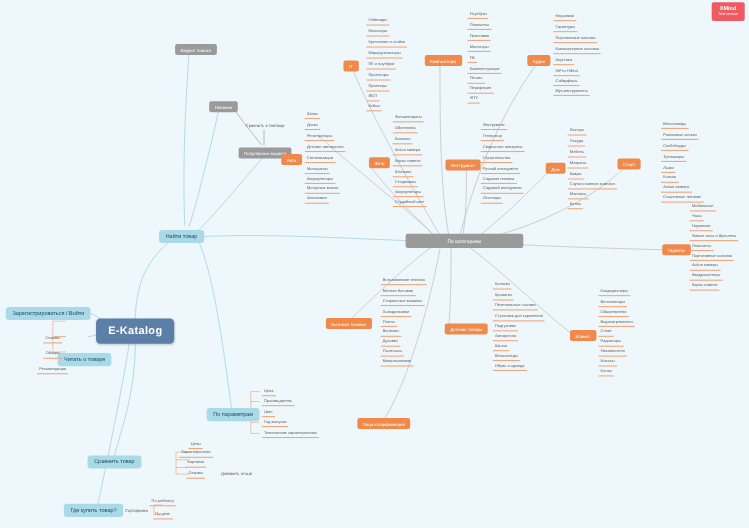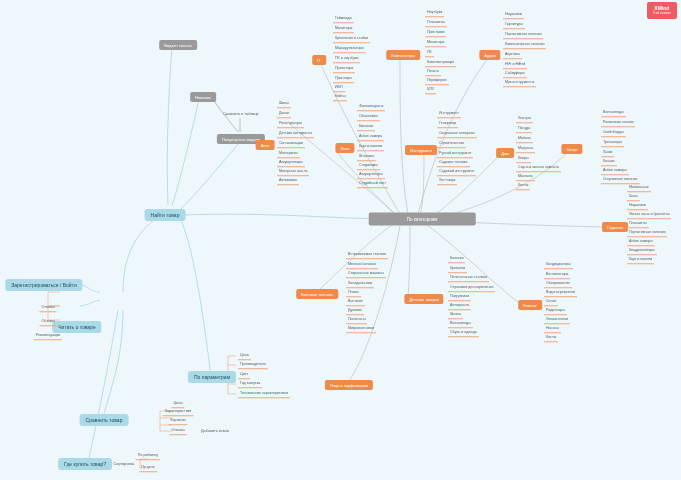--- a/index.html
+++ b/index.html
@@ -121,20 +121,21 @@
       <path d="M48,306 L48,292 M48,306 L48,320 M48,292 L60,292 M48,306 L60,306 M48,320 L60,320 M48,306 L60,306"></path>
 
       <path d="M160,411 L160,431 M160,411 L172,411 M160,418 L172,418 M160,425 L172,425 M160,431 L172,431"></path>
 
       <path d="M140,459 L140,468 M140,459 L148,459 M140,468 L148,468"></path>
 
       <path d="M228,356 L228,394 M228,356 L236,356 M228,365 L236,365 M228,375 L236,375 M228,384 L236,384 M228,394 L236,394"></path>
     </g>
   </svg>
 
+  <div class="node n-central" style="left:123px;top:301px;">E-Katalog</div>
 
   <div class="node n-blue" style="left:44px;top:285px;">Зарегистрироваться / Войти</div>
 
   <div class="node n-blue" style="left:77px;top:327px;">Читать о товаре</div>
   <div class="node n-leaf-c" style="left:48px;top:308px;">Отзывы</div>
   <div class="node n-leaf-c" style="left:48px;top:322px;">Обзоры</div>
   <div class="node n-leaf-c" style="left:48px;top:336px;">Рекомендации</div>
 
   <div class="node n-blue" style="left:104px;top:420px;">Сравнить товар</div>
   <div class="node n-leaf-c" style="left:178px;top:404px;">Цены</div>

